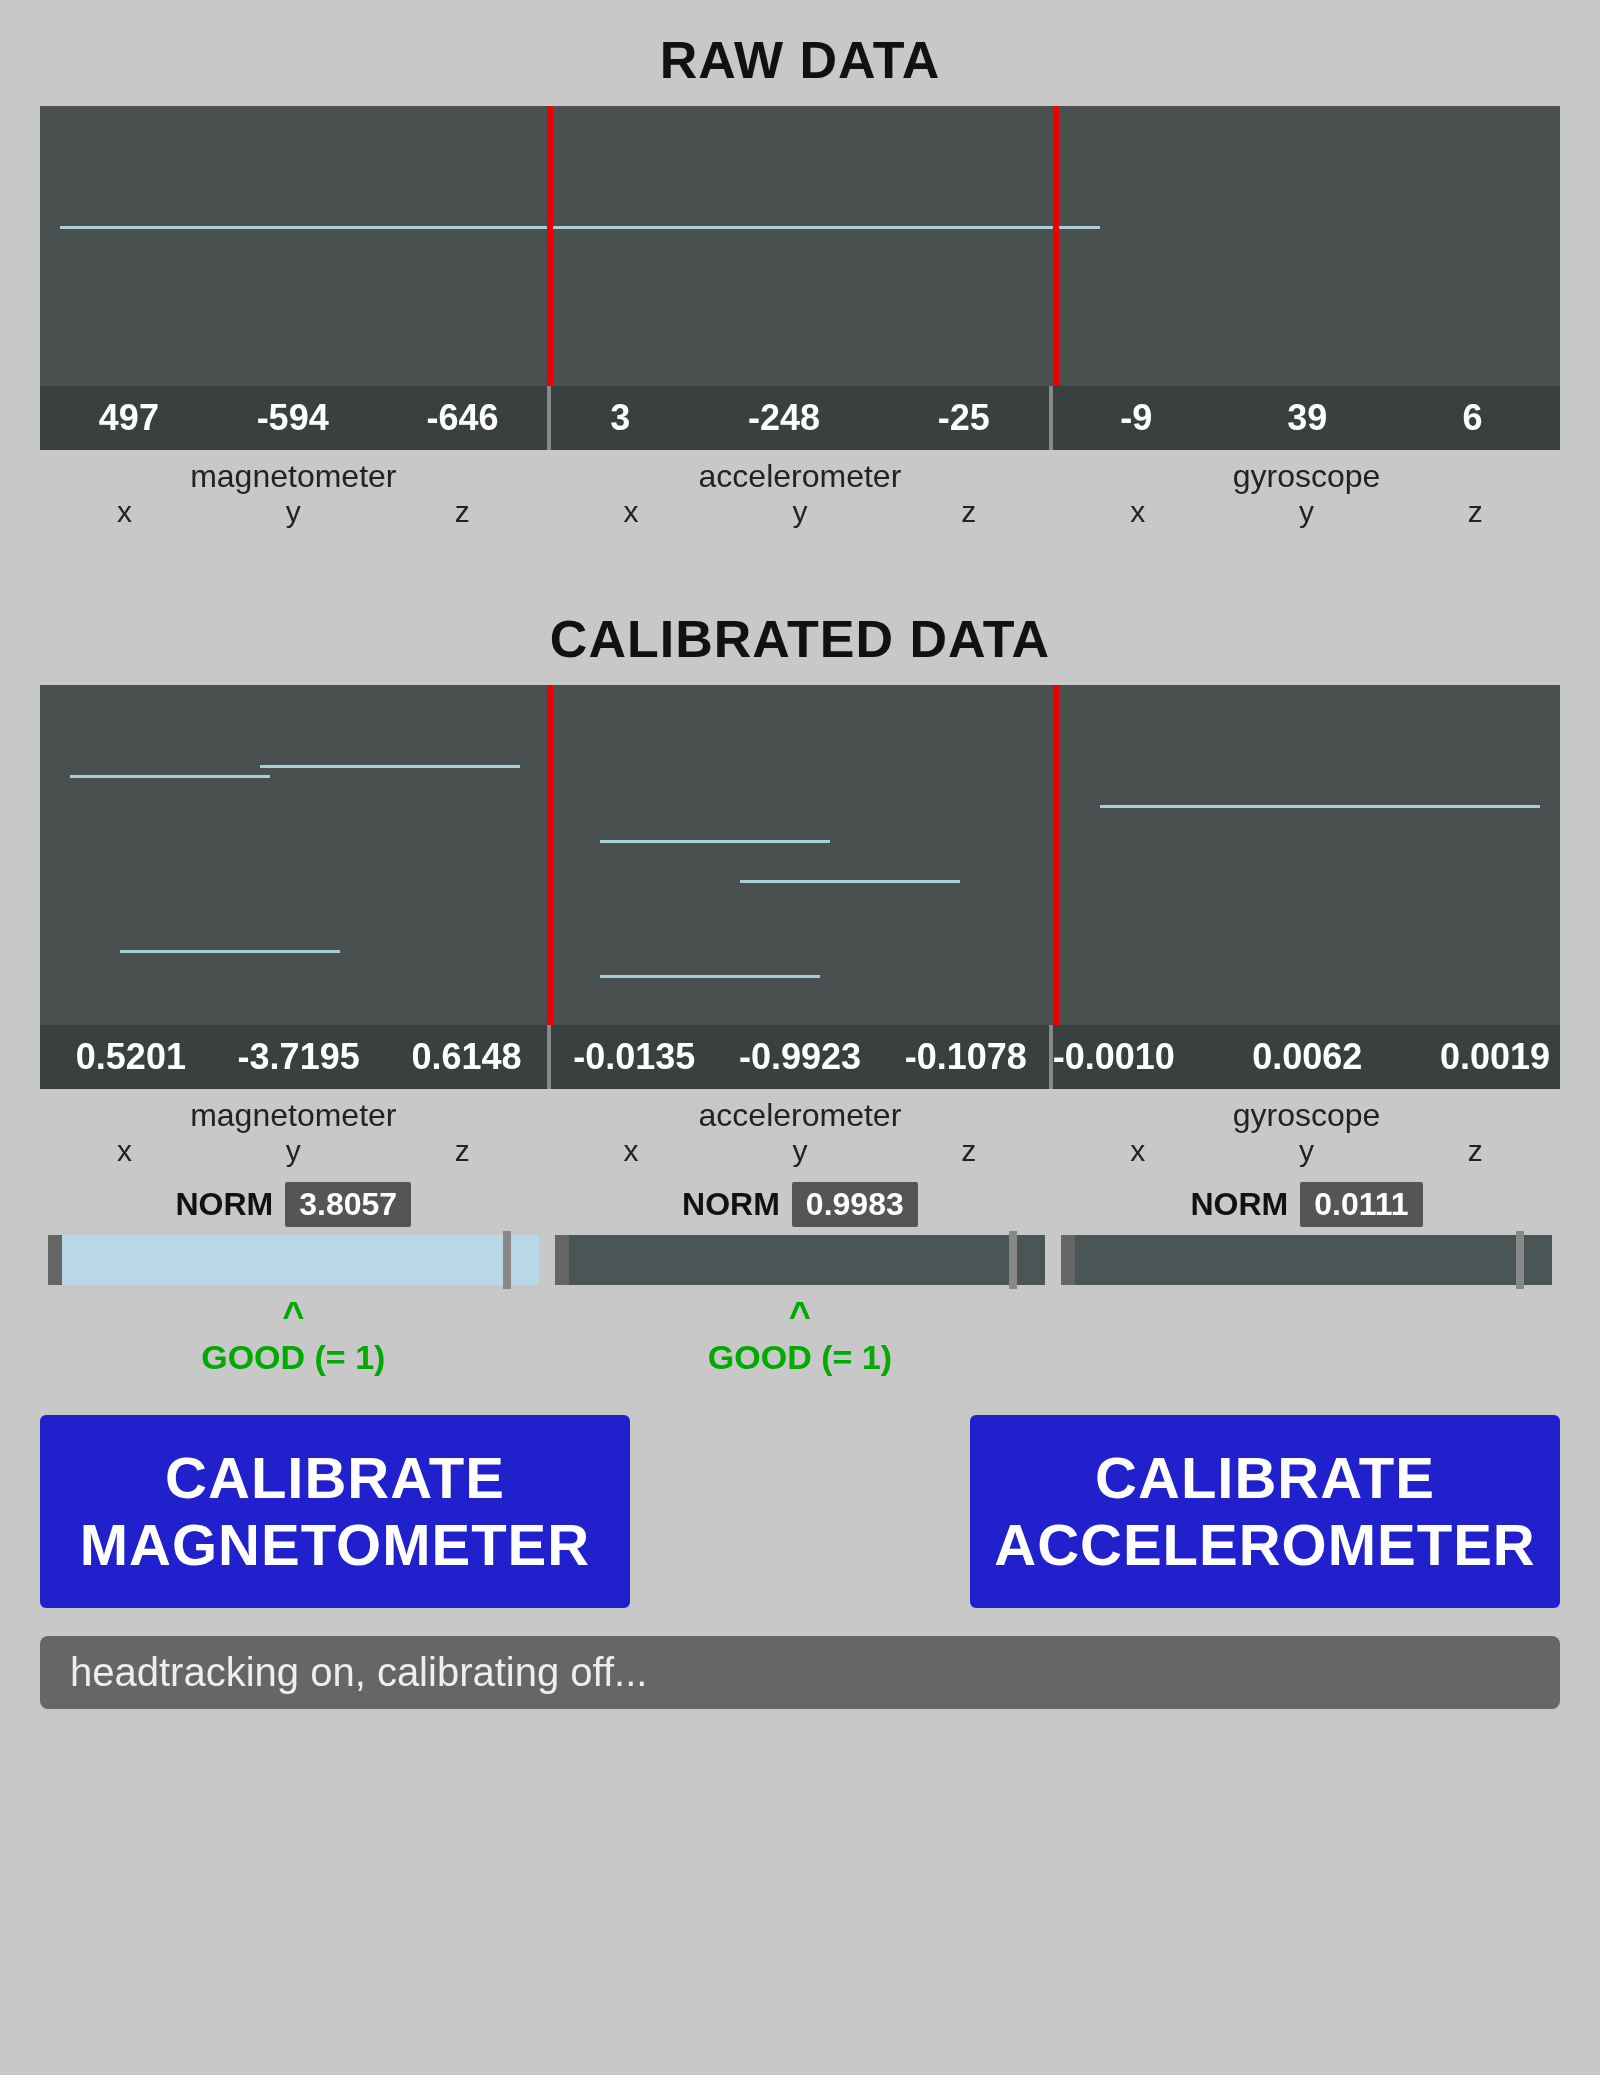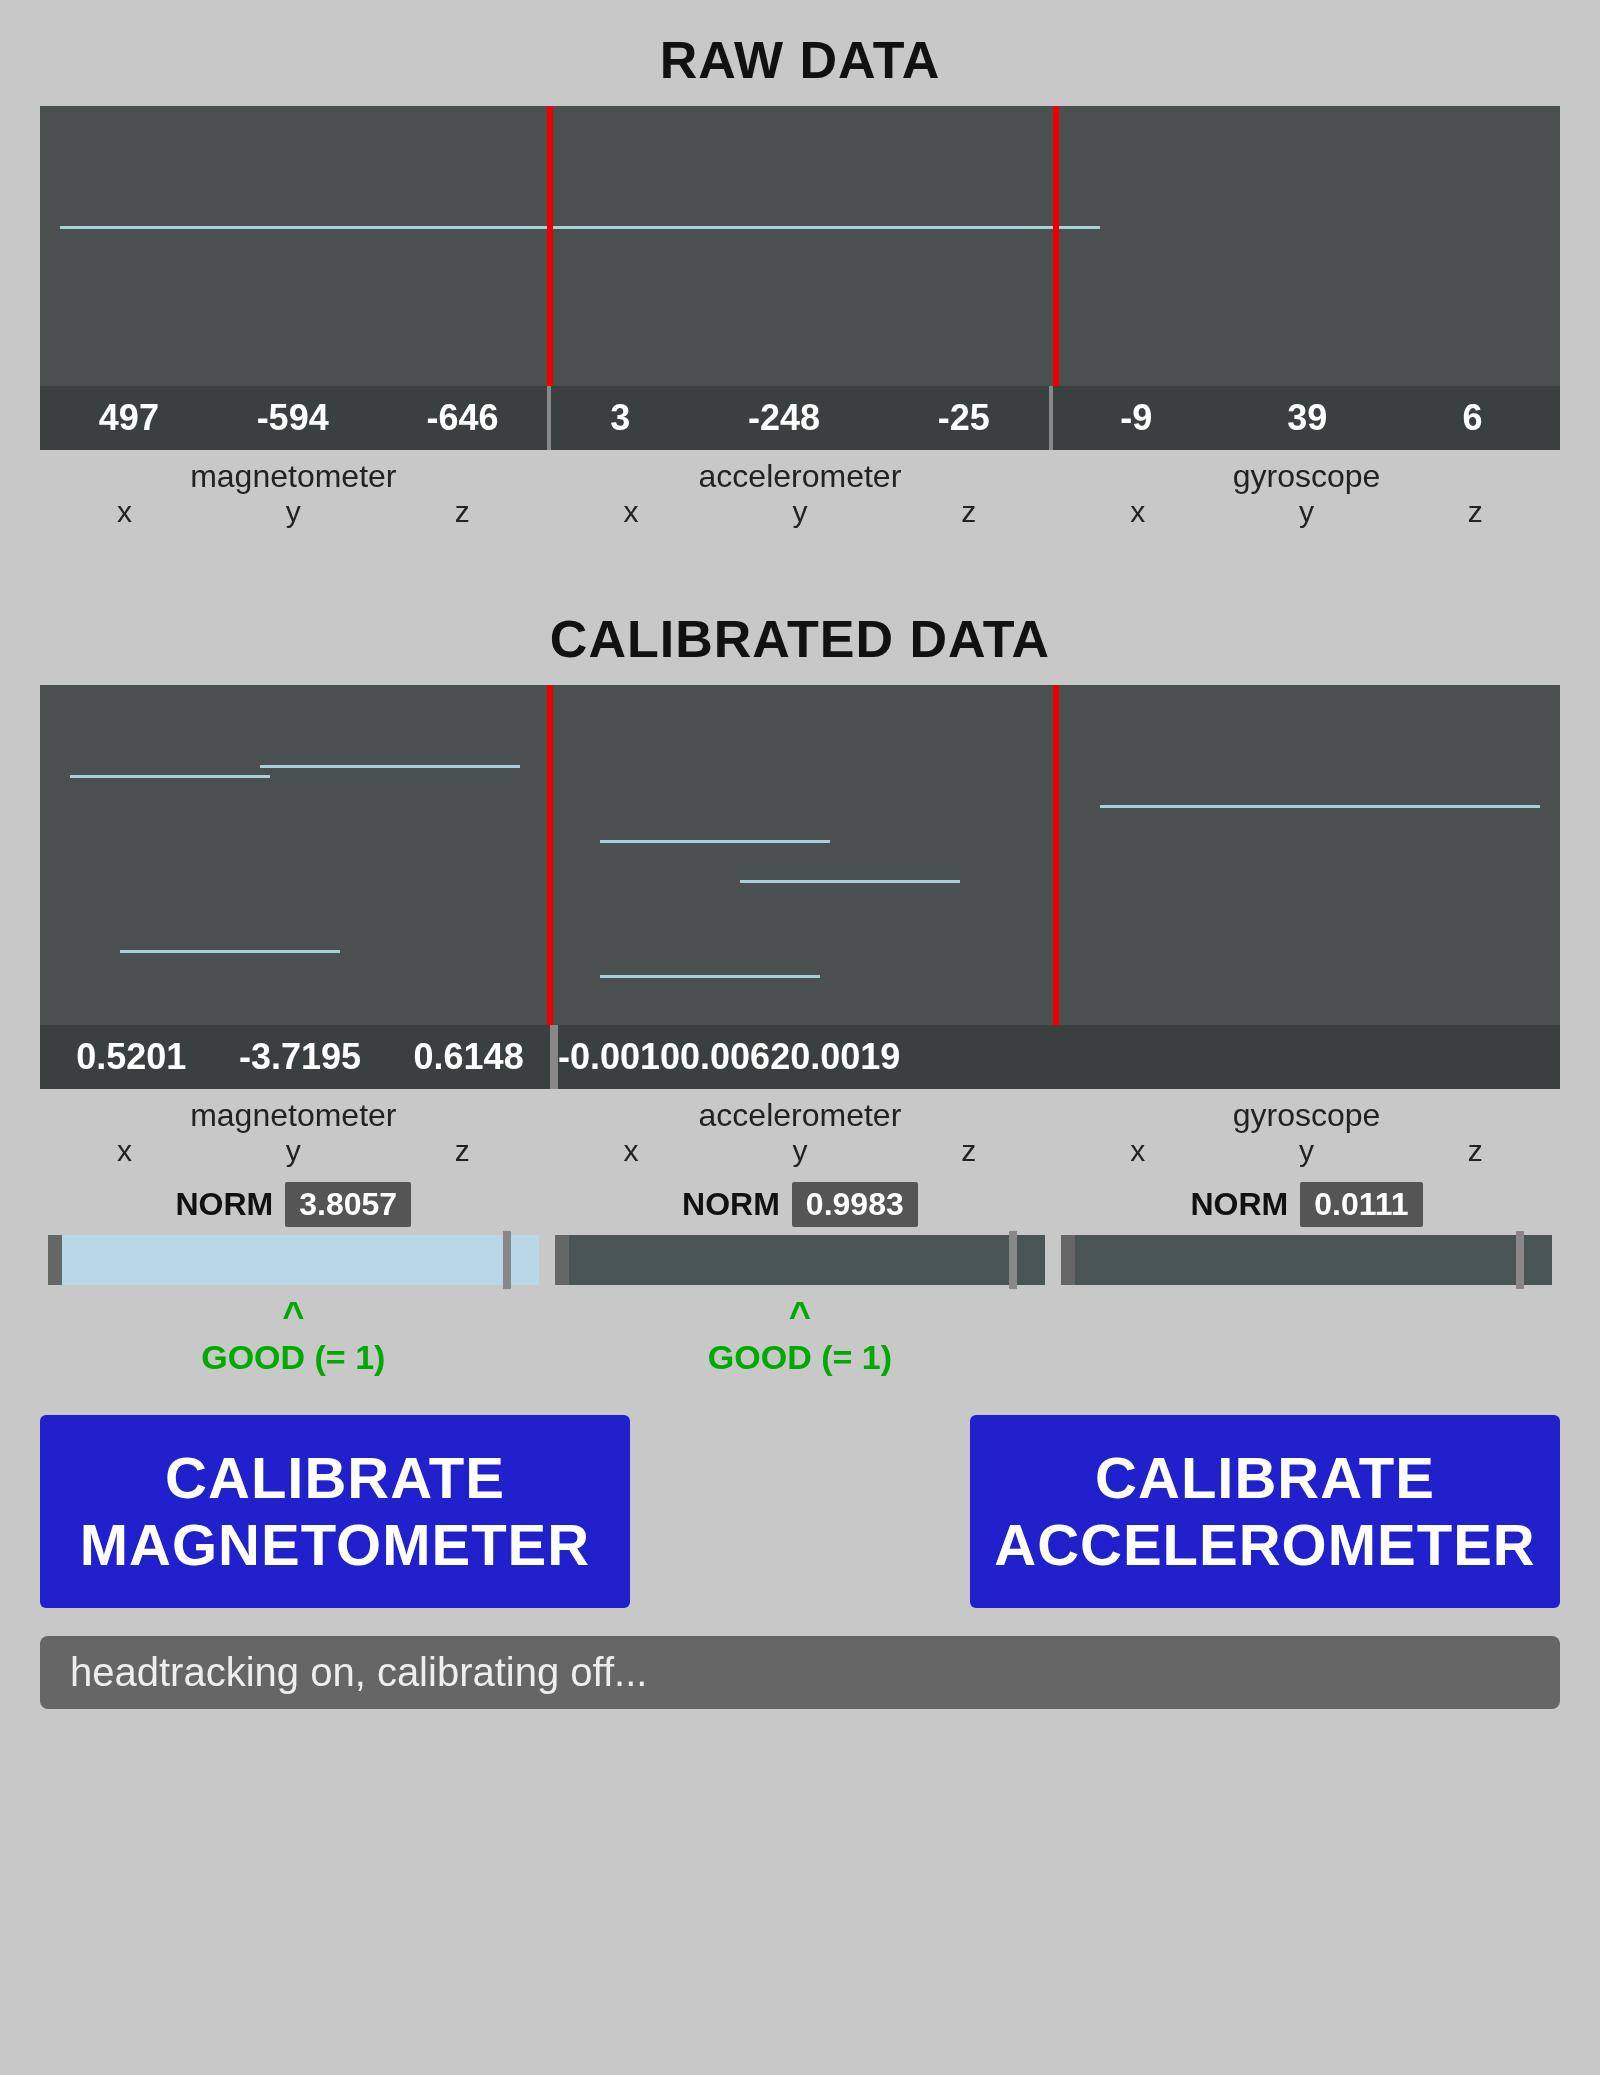--- a/index.html
+++ b/index.html
@@ -255,22 +255,27 @@
   <div class="red-divider" style="left: 66.66%;"></div>
 </div>
 
 <div class="values-bar">
   <div class="val-group" style="width:33.33%; justify-content:space-around;">
     <span>0.5201</span>
     <span>-3.7195</span>
     <span>0.6148</span>
   </div>
   <div class="sep"></div>
+  <div class="val-group" style="width:33.33%; justify-content:space-around;">
+    <span>-0.0135</span>
+    <span>-0.9923</span>
+    <span>-0.1078</span>
+  </div>
   <div class="sep"></div>
-  <div class="val-group" style="width:33.33%; justify-content:flex-start;">
+  <div class="val-group" style="width:33.33%; justify-content:space-between;">
     <span>-0.0010</span>
     <span>0.0062</span>
     <span>0.0019</span>
   </div>
 </div>
 
 <div style="width:1520px; display:flex; margin-top:8px;">
   <div class="labels-group" style="width:33.33%;">
     <div class="sensor-name">magnetometer</div>
     <div class="axis-row" style="width:100%;">

